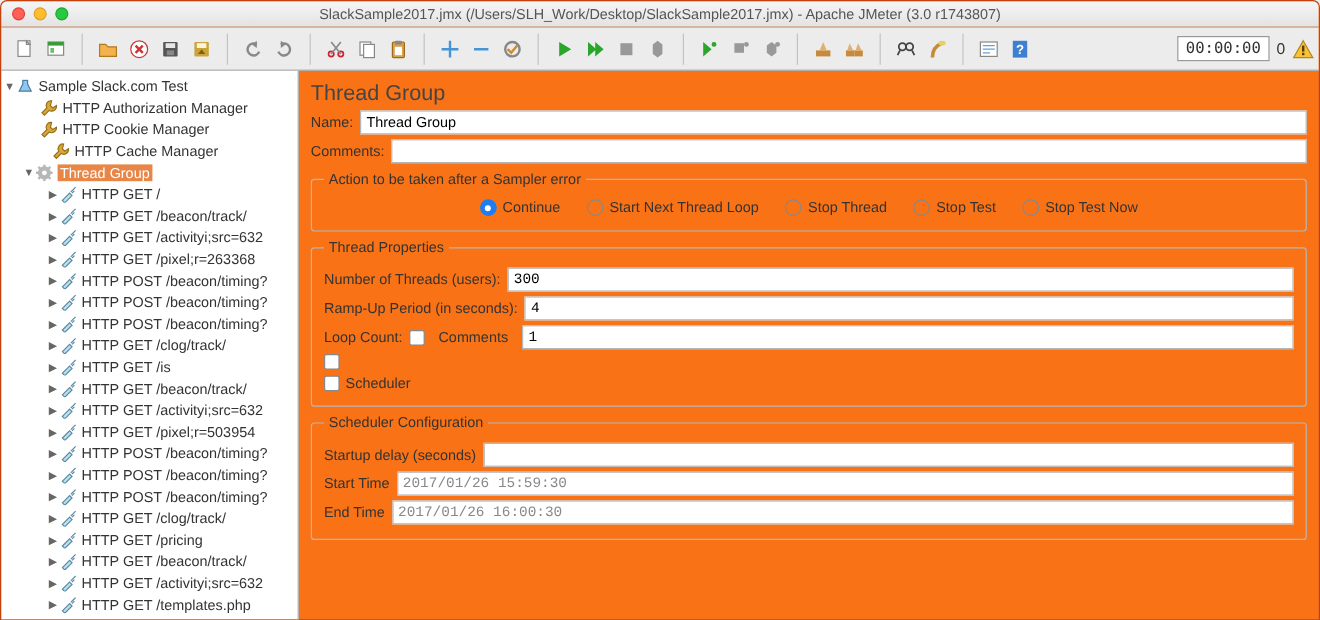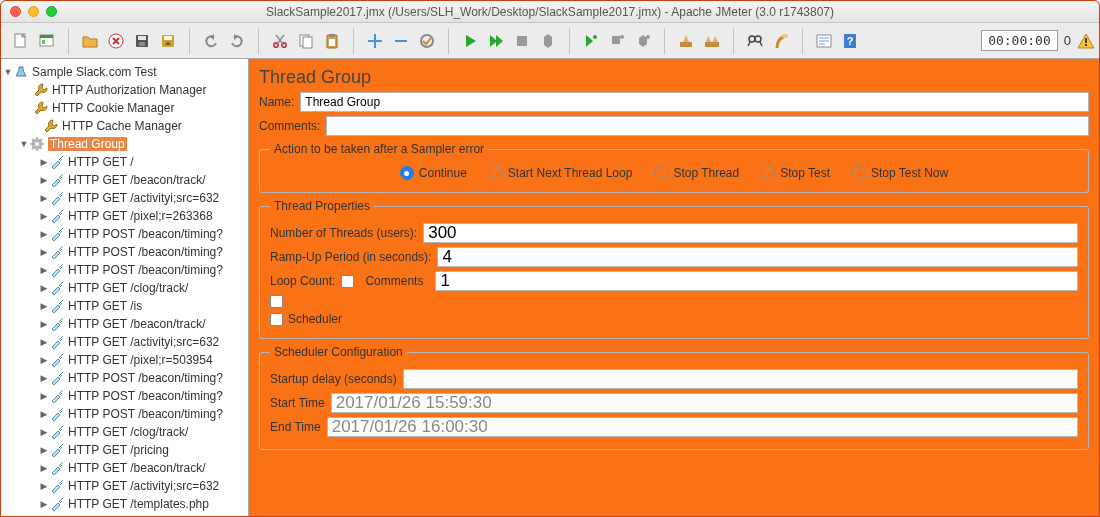--- a/index.html
+++ b/index.html
@@ -36,21 +36,21 @@
   fieldset { border:1px solid #b6b6b6; border-radius:3px; margin:6px 0; padding:6px 10px 8px 10px; }
   fieldset legend { font-size:12px; color:#333; padding:0 4px; }
   .radio-row { display:flex; gap:22px; justify-content:center; padding:4px 0; }
   .radio-item { display:flex; align-items:center; gap:5px; cursor:pointer; }
   .radio { width:14px; height:14px; border-radius:50%; border:1px solid #888; display:flex; align-items:center; justify-content:center; }
   .radio.checked { border-color:#1e7df0; background:#1e7df0; }
   .radio.checked::after { content:""; width:5px; height:5px; background:#fff; border-radius:50%; }
   .cb { width:13px; height:13px; border:1px solid #888; border-radius:2px; background:#fff; display:inline-block; vertical-align:middle; margin-right:5px; cursor:pointer; }
   .prop-row { display:flex; align-items:center; gap:6px; margin:4px 0; }
   .prop-row label { font-size:12px; white-space:nowrap; }
-  .prop-row input[type=text] { flex:1; border:1px solid #b6b6b6; background:#fff; font-size:17px; padding:2px 4px; height:20px; }
+  .prop-row input[type=text] { flex:1; border:1px solid #b6b6b6; background:#fff; font-size:12px; padding:2px 4px; height:20px;font-family:Liberation Mono, monospace; }
   .cb-row { display:flex; align-items:center; margin:4px 0; font-size:12px; }
   
   .flask { width:12px; height:12px; }
   .wrench { width:14px; height:14px; }
   .gear { width:14px; height:14px; }
   .syringe { width:14px; height:14px; }
   .warn-triangle { width:18px; height:18px; }
 </style>
 </head>
 <body>

